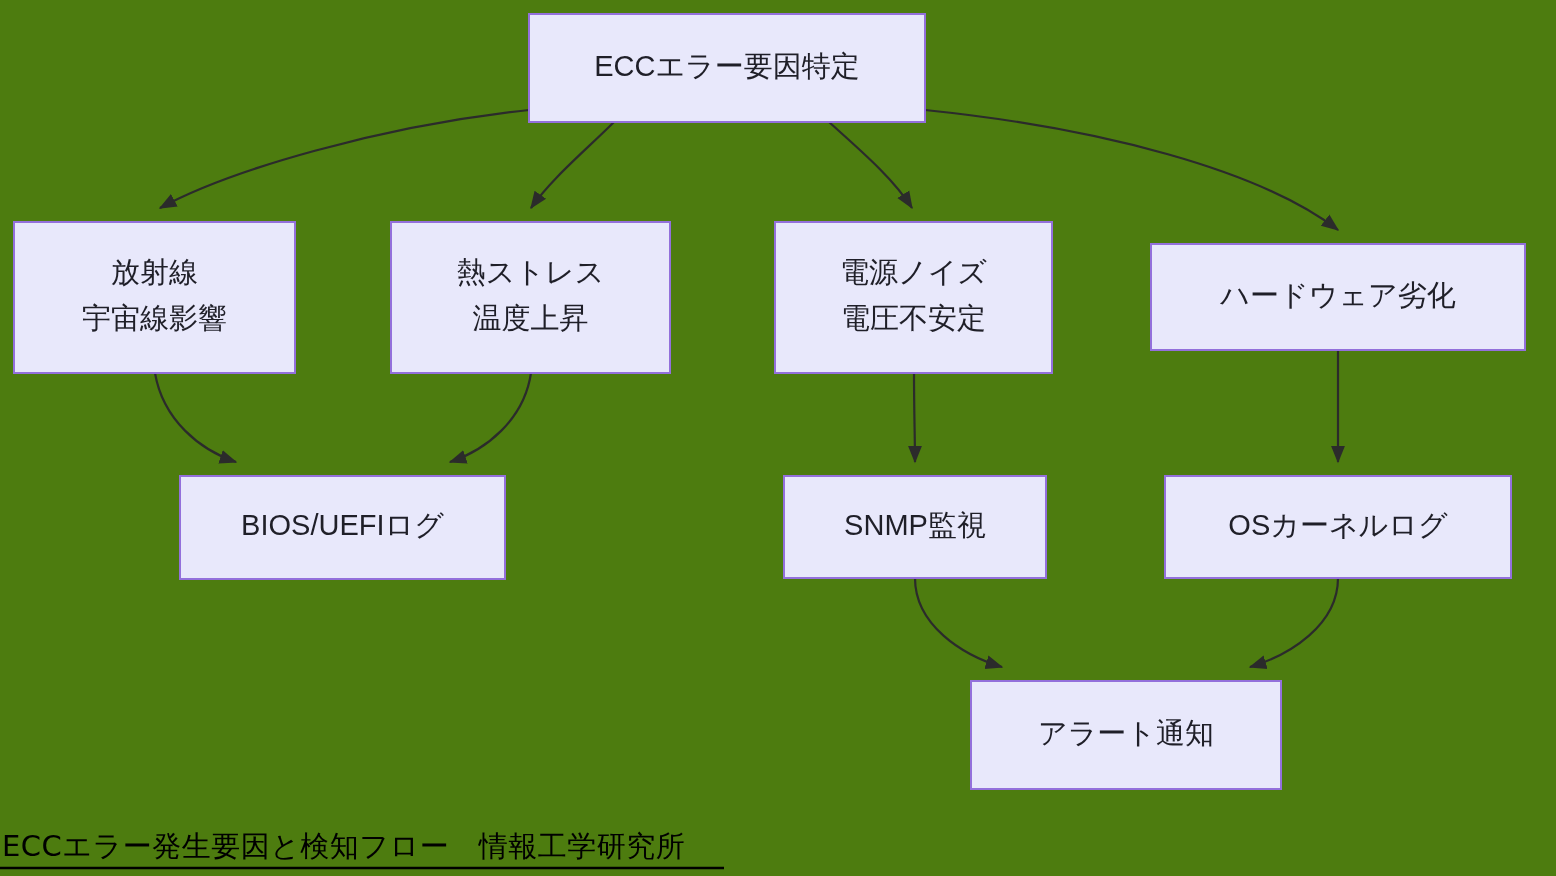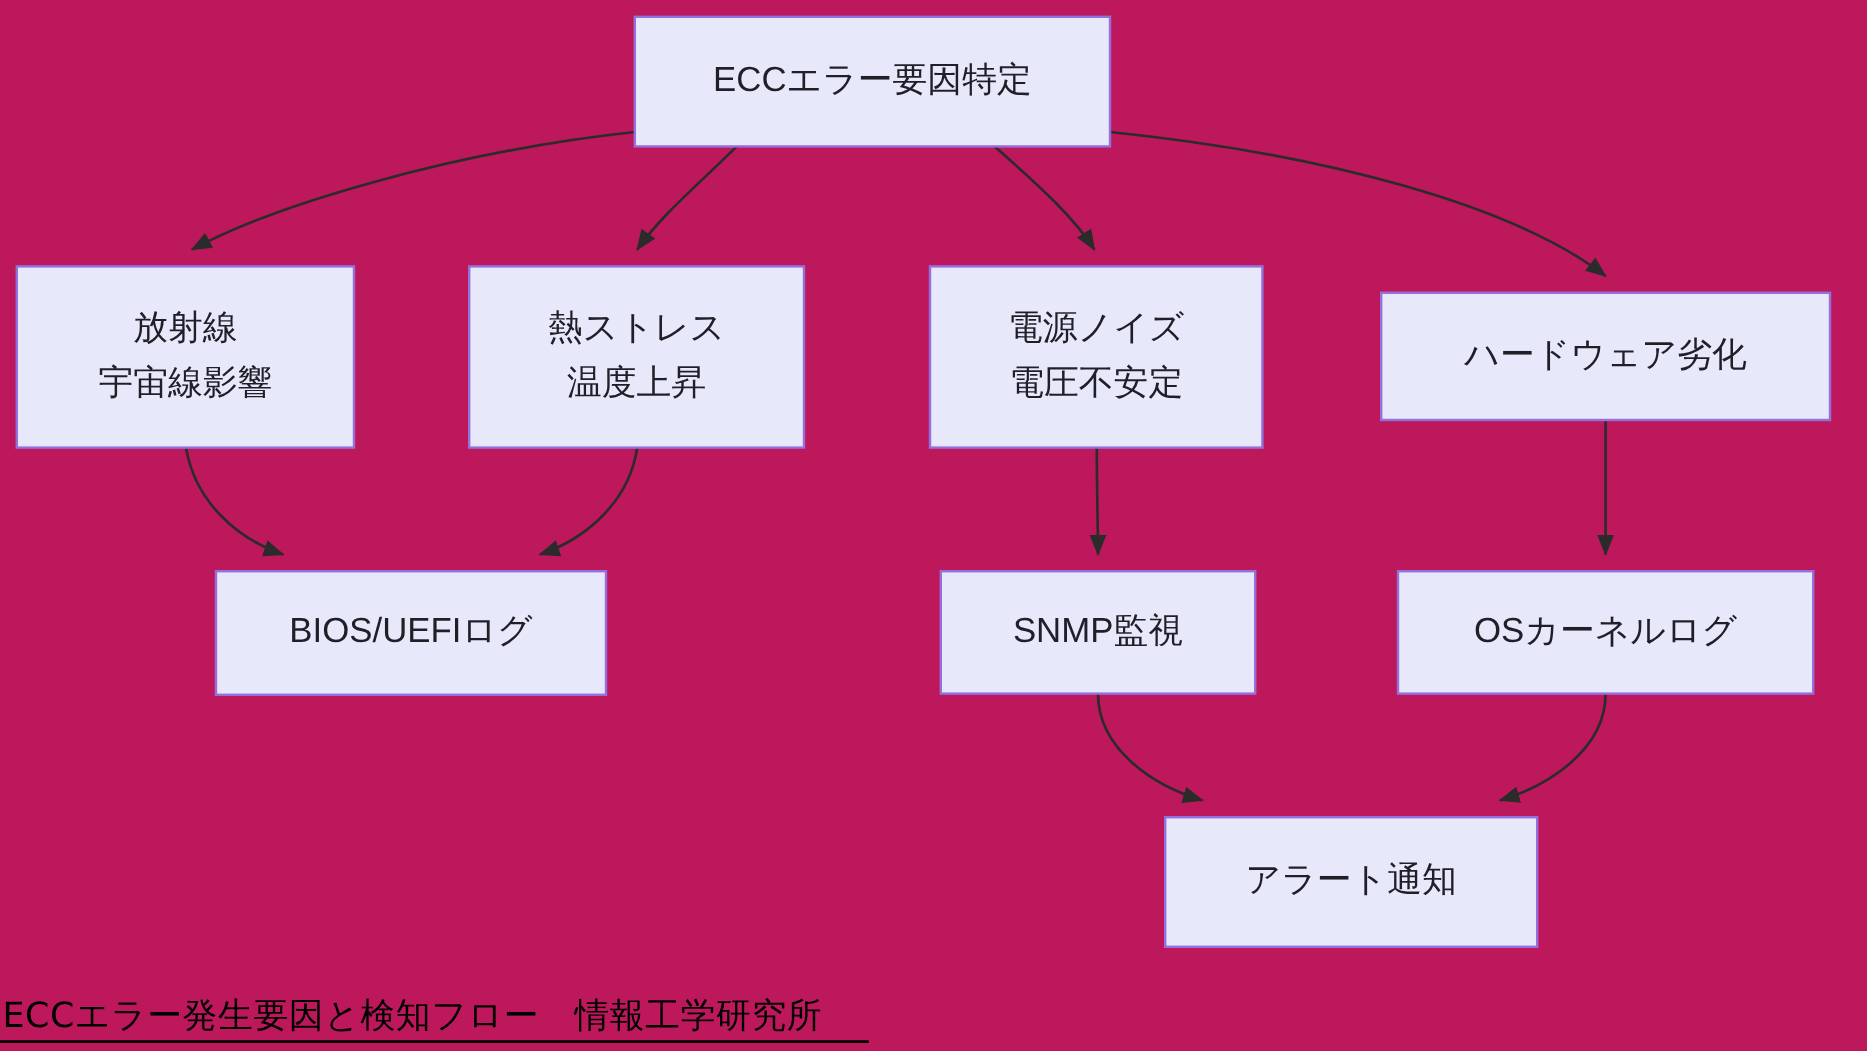--- a/index.html
+++ b/index.html
@@ -10,21 +10,21 @@
   body {
     width: 1556px;
     height: 876px;
     font-family: "Liberation Sans", "DejaVu Sans", sans-serif;
     overflow: hidden;
   }
   #diagram-root {
     position: relative;
     width: 1556px;
     height: 876px;
-    background: #be185d;
+    background: #4d7c0f;
   }
   svg#flow-svg {
     position: absolute;
     left: 0;
     top: 0;
     width: 1556px;
     height: 876px;
   }
   .node-rect {
     fill: #e8e8fb;

